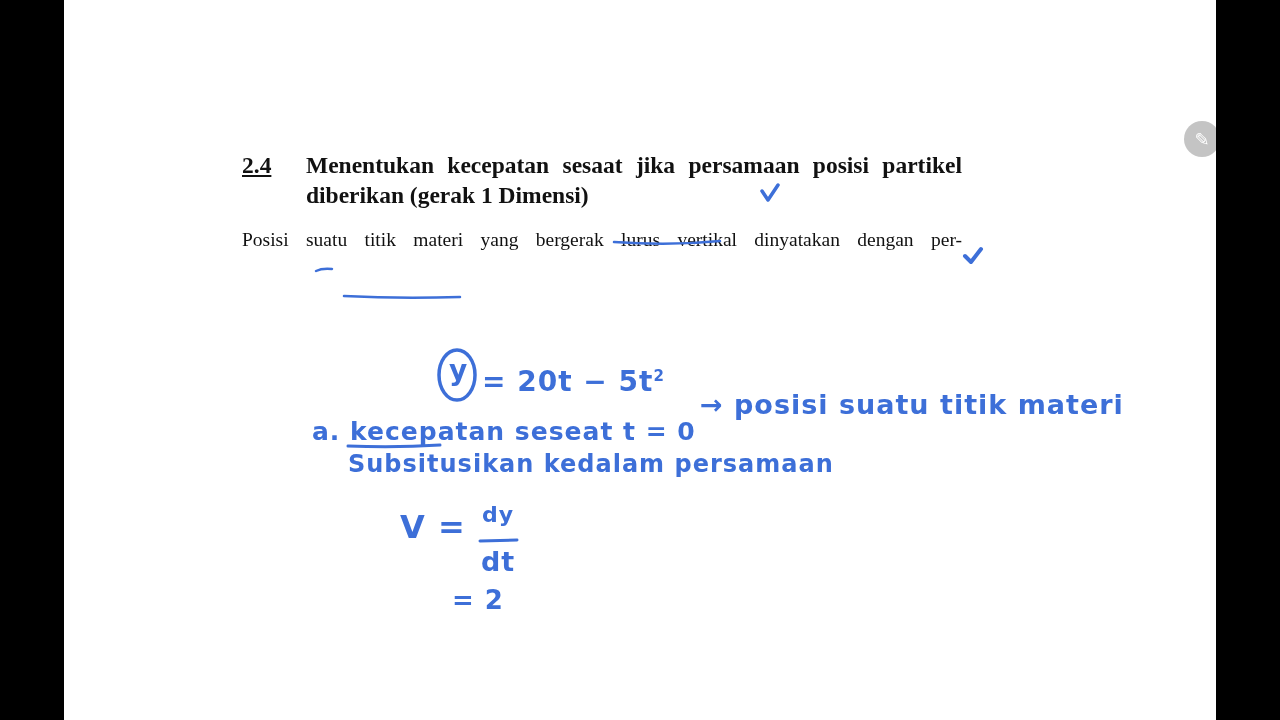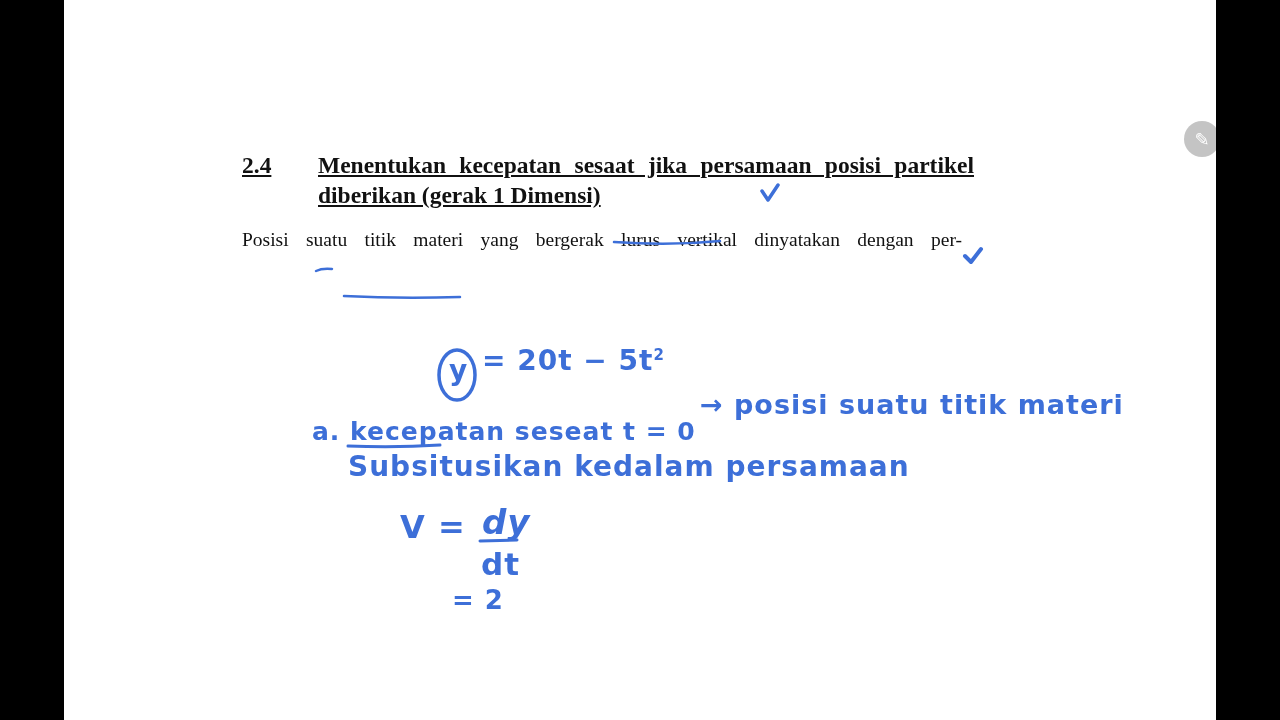--- a/index.html
+++ b/index.html
@@ -8,21 +8,21 @@
     font-family: "DejaVu Serif", serif;
   }
   .page {
     position: absolute; left: 64px; top: 0; width: 1152px; height: 720px; background: #fff;
   }
   .heading {
     position: absolute; left: 242px; top: 150px; width: 720px;
     font-family: "Liberation Serif", serif; font-weight: bold; font-size: 23.5px; line-height: 30px; color: #111;
   }
   .heading .num { position: absolute; left: 0; top: 0; text-decoration: underline; }
-  .heading .title { position: absolute; left: 76px; top: 0; width: 656px; text-align: justify; text-decoration: underline; }
+  .heading .title { position: absolute; left: 64px; top: 0; width: 656px; text-align: justify; }
   .para {
     position: absolute; left: 242px; top: 222px; width: 720px;
     font-family: "Liberation Serif", serif; font-size: 19.5px; line-height: 24.6px; color: #111;
     text-align: justify;
   }
   .para .line { display: block; white-space: nowrap; text-align: justify; text-align-last: justify; margin-top: 6px; }
   .para .line.last { text-align-last: left; }
   .ink { position: absolute; left: 0; top: 0; width: 1280px; height: 720px; pointer-events: none; }
   .ink svg { width: 1280px; height: 720px; }
   .hw {
@@ -65,29 +65,29 @@
 
     <ellipse cx="457" cy="375" rx="18" ry="25" stroke-width="3.5"></ellipse>
 
     <path d="M348 446 Q395 448 440 445" stroke-width="3"></path>
 
     <path d="M480 541 L517 540" stroke-width="3"></path>
   </svg>
 </div>
 
 <div class="hw" style="left:449px; top:354px; font-size:28px;">y</div>
-<div class="hw" style="left:482px; top:344px; font-size:28px;">
+<div class="hw" style="left:482px; top:365px; font-size:28px;">
   <span>= 20t − 5t</span><sup style="font-size:15px;">2</sup>
 </div>
 <div class="hw" style="left:700px; top:343px; font-size:27px;margin-top:46px;">→ posisi suatu titik materi</div>
 
 <div class="hw" style="left:312px; top:417px; font-size:25px;">a. kecepatan seseat  t = 0</div>
-<div class="hw" style="left:348px; top:450px; font-size:28px;">Subsitusikan kedalam persamaan</div>
+<div class="hw" style="left:348px; top:450px; font-size:24px;">Subsitusikan kedalam persamaan</div>
 
 <div class="hw" style="left:400px; top:508px; font-size:32px;">V =</div>
-<div class="hw" style="left:482px; top:502px; font-size:34px;font-style:italic;">dy</div>
-<div class="hw" style="left:481px; top:546px; font-size:31px;">dt</div>
+<div class="hw" style="left:482px; top:502px; font-size:22px;">dy</div>
+<div class="hw" style="left:481px; top:546px; font-size:27px;">dt</div>
 <div class="hw" style="left:452px; top:585px; font-size:26px;">= 2</div>
 
 <div class="edit-btn">
   <span>✎</span>
 </div>
 <div class="right-mask"></div>
 
 </body></html>

